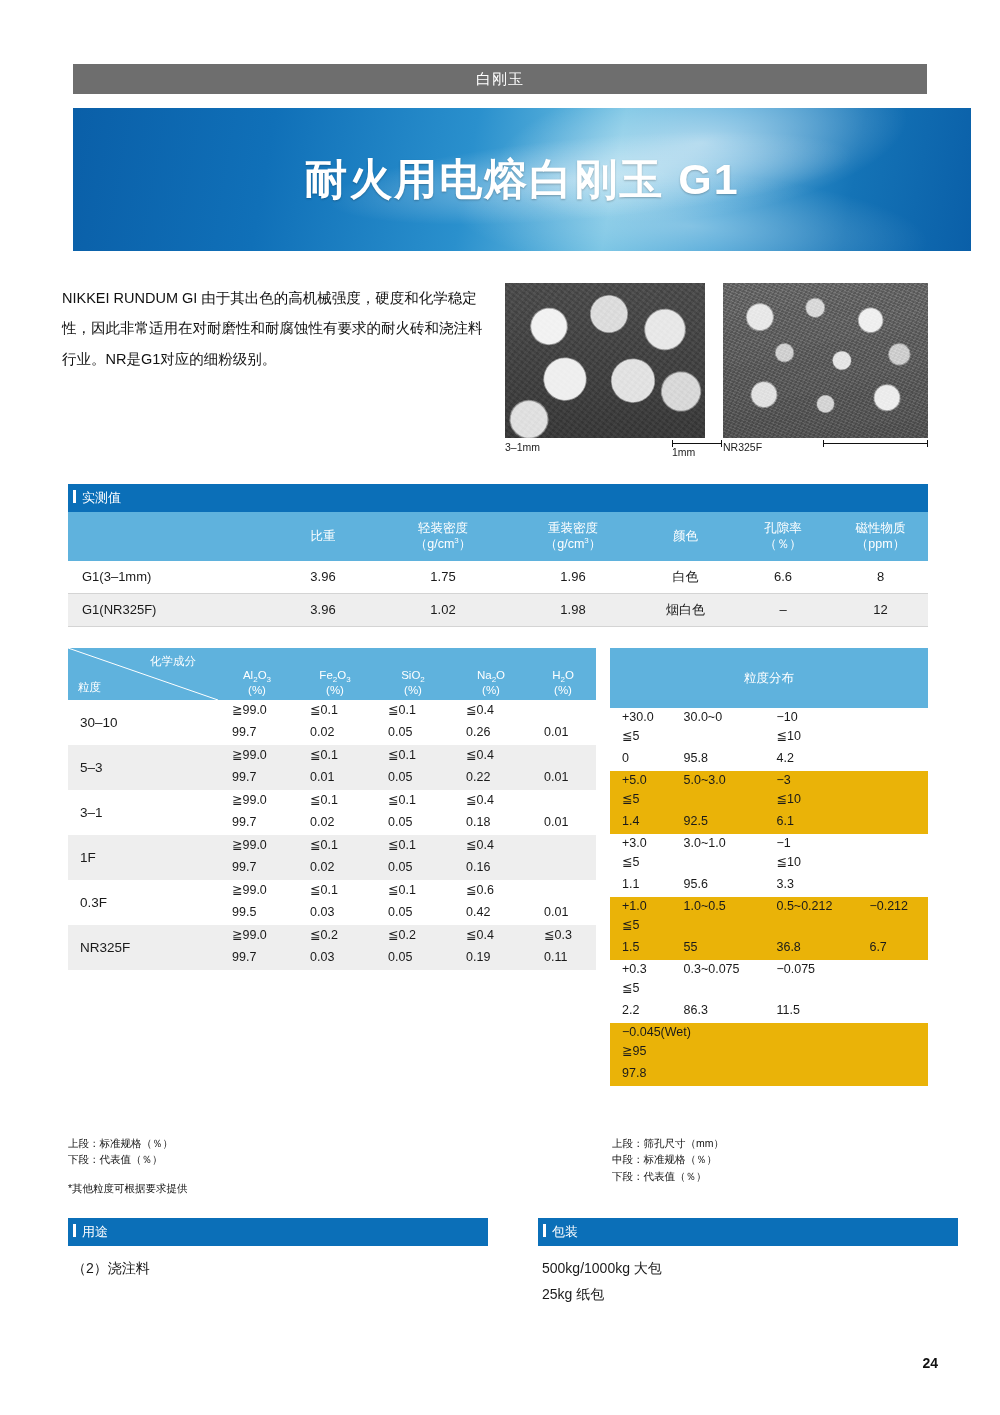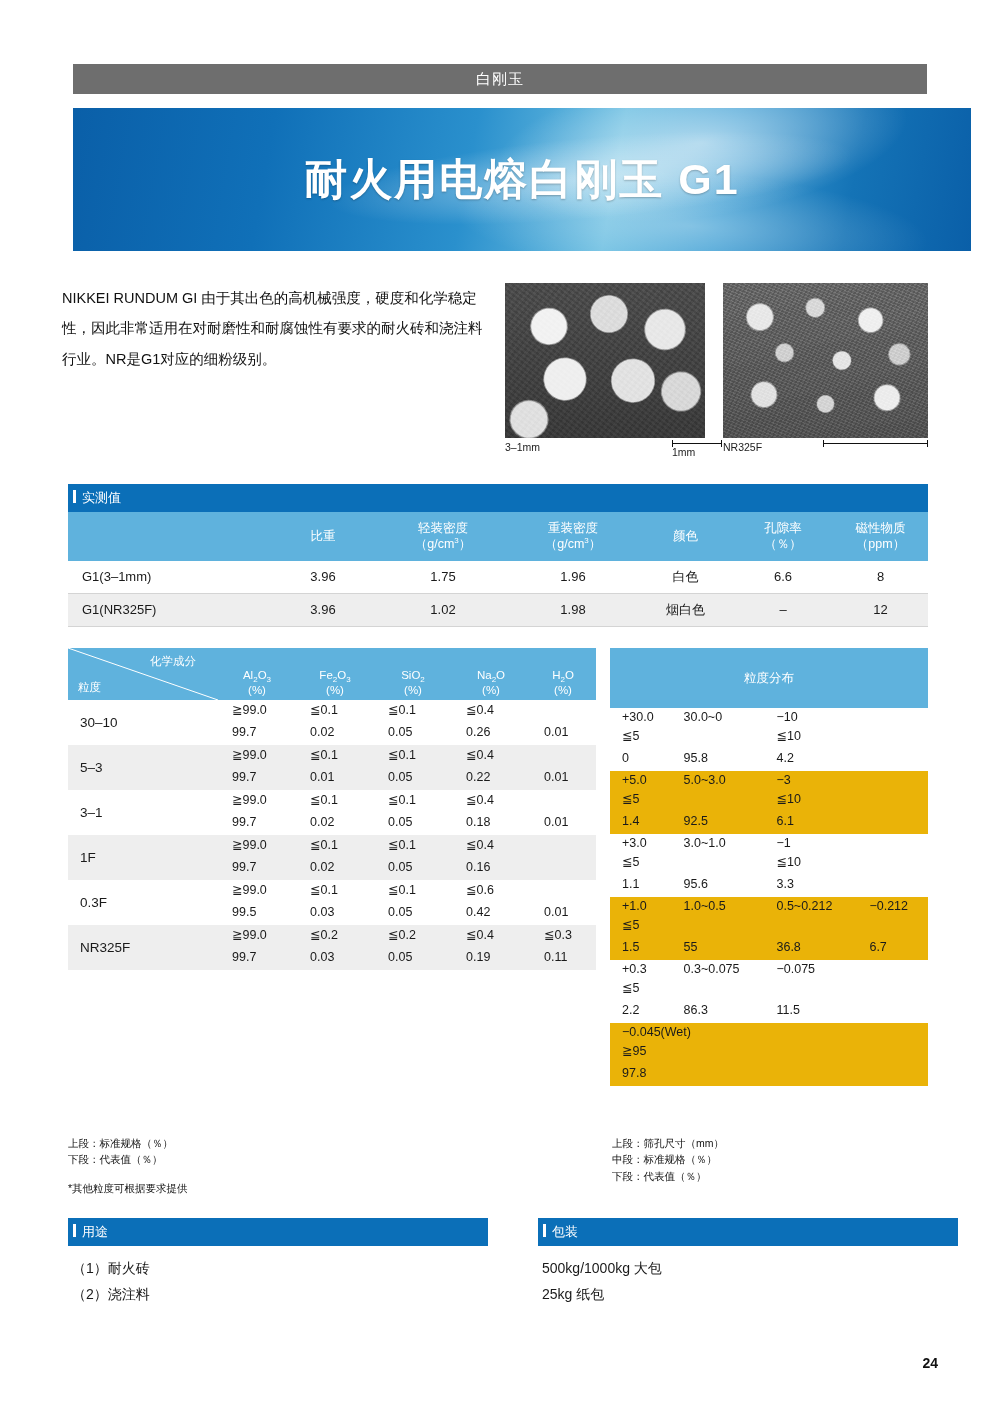--- a/index.html
+++ b/index.html
@@ -517,21 +517,20 @@
   </div>
   <div class="notes notes-right">
     <div>上段：筛孔尺寸（mm）</div>
     <div>中段：标准规格（％）</div>
     <div>下段：代表值（％）</div>
   </div>
 
   <div class="use">
     <div class="sec-title">用途</div>
     <div class="blk-body">
-      <div>（1）耐火砖</div>
       <div>（2）浇注料</div>
     </div>
   </div>
 
   <div class="pack">
     <div class="sec-title">包装</div>
     <div class="blk-body">
       <div>500kg/1000kg 大包</div>
       <div>25kg 纸包</div>
     </div>

